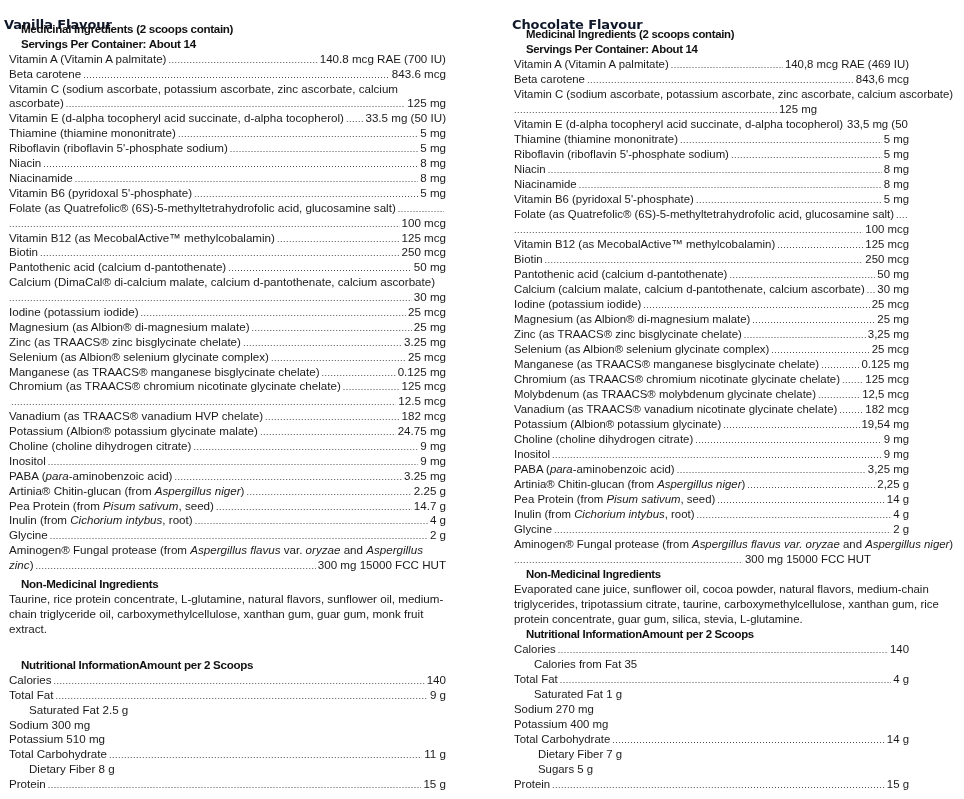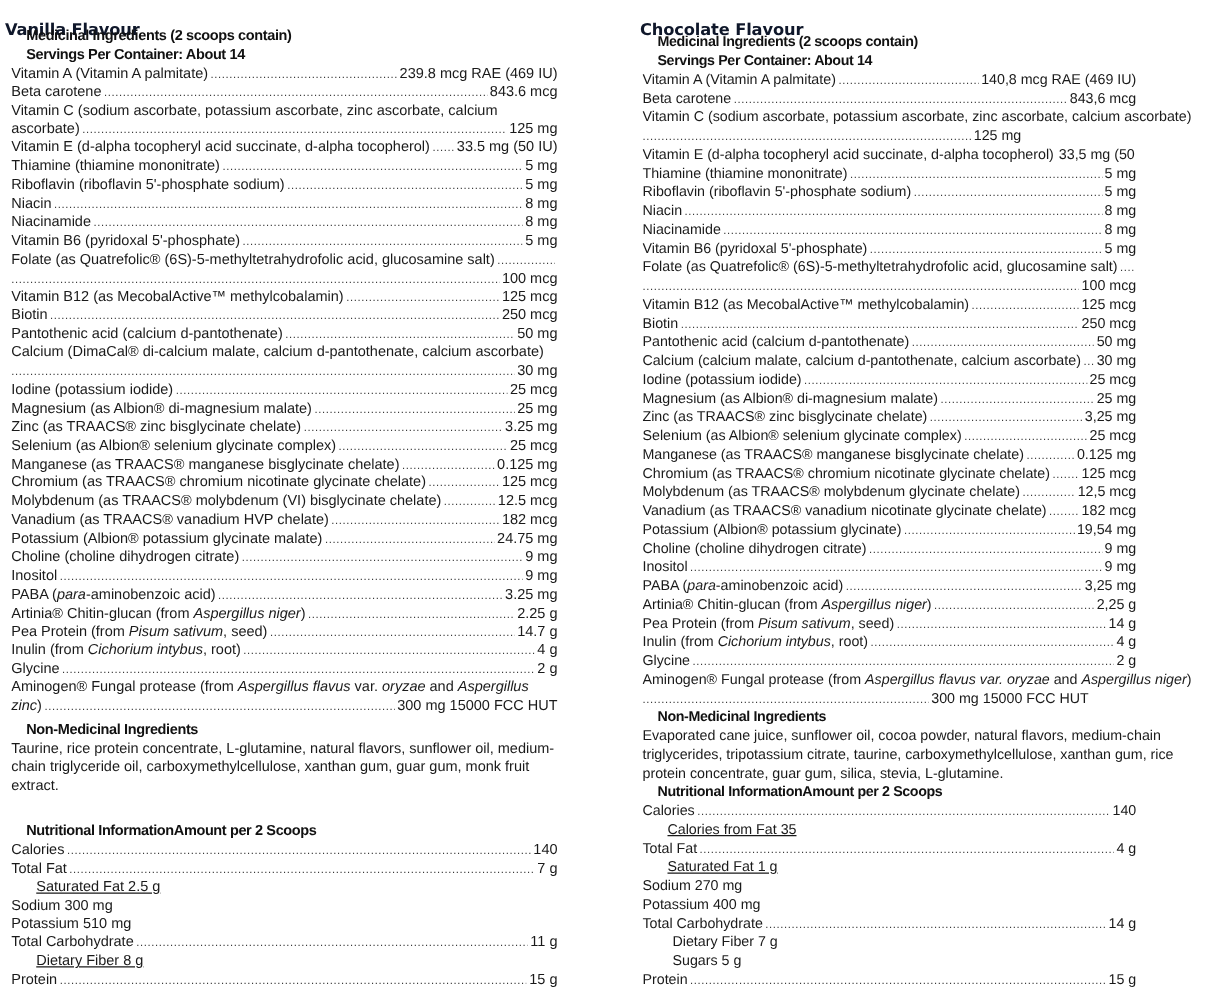--- a/index.html
+++ b/index.html
@@ -13,40 +13,40 @@
   .left .block { width:437px; }
   .right .block { left:9px; width:443px; line-height:15px; font-size:11.4px; }
   .hdr { font-weight:bold; color:#111; letter-spacing:-0.3px;padding-left:12px; }
   .row { display:flex; align-items:baseline; white-space:nowrap; height:14.9px; overflow:hidden; }
   .right .row { height:15px; }
   .row .name { flex:0 0 auto; }
   .row .leader { flex:1 1 auto; overflow:hidden; margin:0 2px; color:#333; letter-spacing:0.5px; }
   .row .leader::before { content:"................................................................................................................................................................................................................................................................"; font-size:9px; }
   .row .amt { flex:0 0 auto; }
   .row.leadonly .leader { margin-left:0; }
-  .indent { padding-left:20px;text-decoration:underline; }
+  .indent { padding-left:20px; }
   .indent2 { padding-left:24px; }
   .two-col { display:flex; justify-content:flex-start; font-weight:bold; }
   .para { white-space:normal; }
   i { font-style:italic; }
 </style>
 </head>
 <body>
 
 <div class="col left">
   <div class="flavour-title">Vanilla Flavour</div>
 
   <div class="block med" style="top:22px;">
     <div class="hdr">Medicinal Ingredients (2 scoops contain)</div>
     <div class="hdr">Servings Per Container: About 14</div>
 
     <div class="row">
         <span class="name">Vitamin A (Vitamin A palmitate)</span>
         <span class="leader"></span>
-        <span class="amt">239.8 mcg RAE (469 IU)</span>
+        <span class="amt">140.8 mcg RAE (700 IU)</span>
       </div>
     <div class="row">
         <span class="name">Beta carotene</span>
         <span class="leader"></span>
         <span class="amt">843.6 mcg</span>
       </div>
     <div class="row">
         <span class="name">Vitamin C (sodium ascorbate, potassium ascorbate, zinc ascorbate, calcium</span>
       </div>
     <div class="row">
@@ -138,21 +138,20 @@
         <span class="name">Manganese (as TRAACS® manganese bisglycinate chelate)</span>
         <span class="leader"></span>
         <span class="amt">0.125 mg</span>
       </div>
     <div class="row">
         <span class="name">Chromium (as TRAACS® chromium nicotinate glycinate chelate)</span>
         <span class="leader"></span>
         <span class="amt">125 mcg</span>
       </div>
     <div class="row">
-        <span class="name">Molybdenum (as TRAACS® molybdenum (VI) bisglycinate chelate)</span>
         <span class="leader"></span>
         <span class="amt">12.5 mcg</span>
       </div>
     <div class="row">
         <span class="name">Vanadium (as TRAACS® vanadium HVP chelate)</span>
         <span class="leader"></span>
         <span class="amt">182 mcg</span>
       </div>
     <div class="row">
         <span class="name">Potassium (Albion® potassium glycinate malate)</span>
@@ -215,21 +214,21 @@
       <span>Amount per 2 Scoops</span>
     </div>
     <div class="row">
         <span class="name">Calories</span>
         <span class="leader"></span>
         <span class="amt">140</span>
       </div>
     <div class="row">
         <span class="name">Total Fat</span>
         <span class="leader"></span>
-        <span class="amt">7 g</span>
+        <span class="amt">9 g</span>
       </div>
     <div class="row indent">
         <span class="name">Saturated Fat 2.5 g</span>
       </div>
     <div class="row">
         <span class="name">Sodium 300 mg</span>
       </div>
     <div class="row">
         <span class="name">Potassium 510 mg</span>
       </div>

